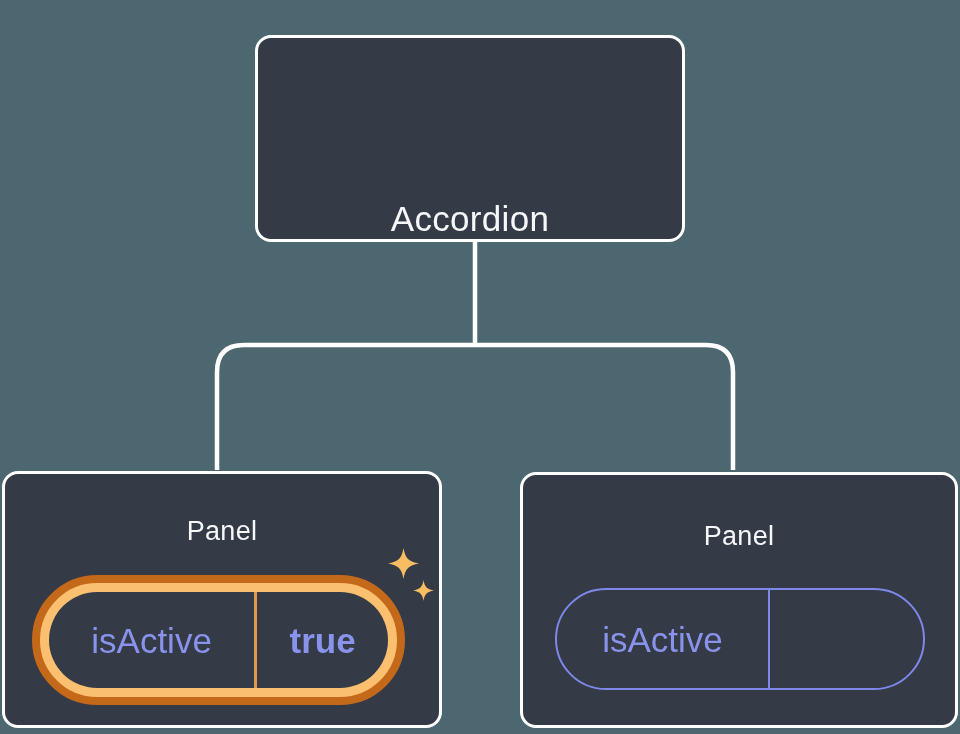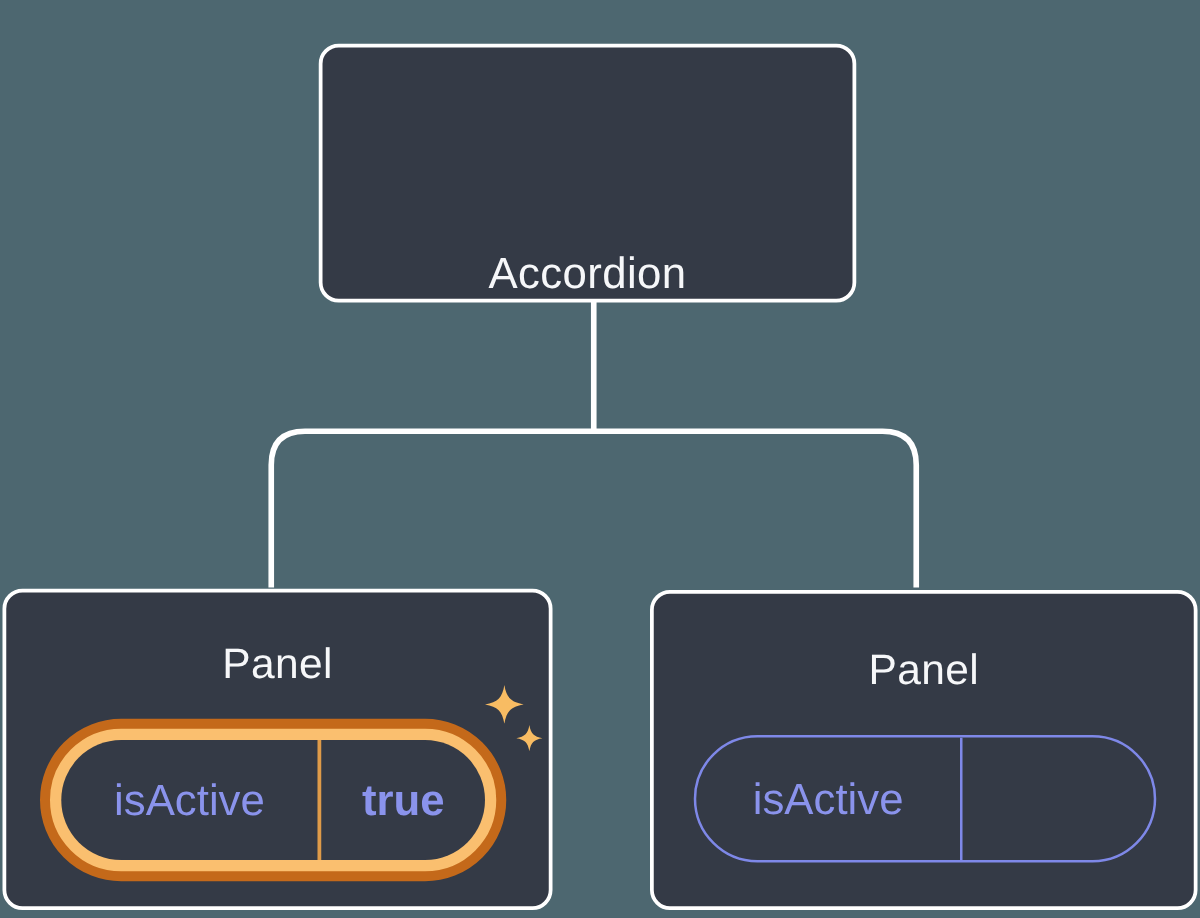--- a/index.html
+++ b/index.html
@@ -47,21 +47,21 @@
     left: 255px; top: 5px;
     width: 430px; height: 207px;
     display: flex;
     align-items: flex-end;
     justify-content: center;
     margin-top: 30px;
   }
   .root-node .node-title { font-size: 35px; }
   .node-title {
     color: var(--title-text);
-    font-size: 34px;
+    font-size: 27px;
     font-weight: 500;
     letter-spacing: 0.3px;
     line-height: 40px;
     text-align: center;
   }
   .panel-left  { left: 2px;   top: 471px; width: 440px; height: 257px; }
   .panel-right { left: 520px; top: 472px; width: 438px; height: 256px; }
   .panel-title {
     position: absolute;
     left: 0; right: 0;

